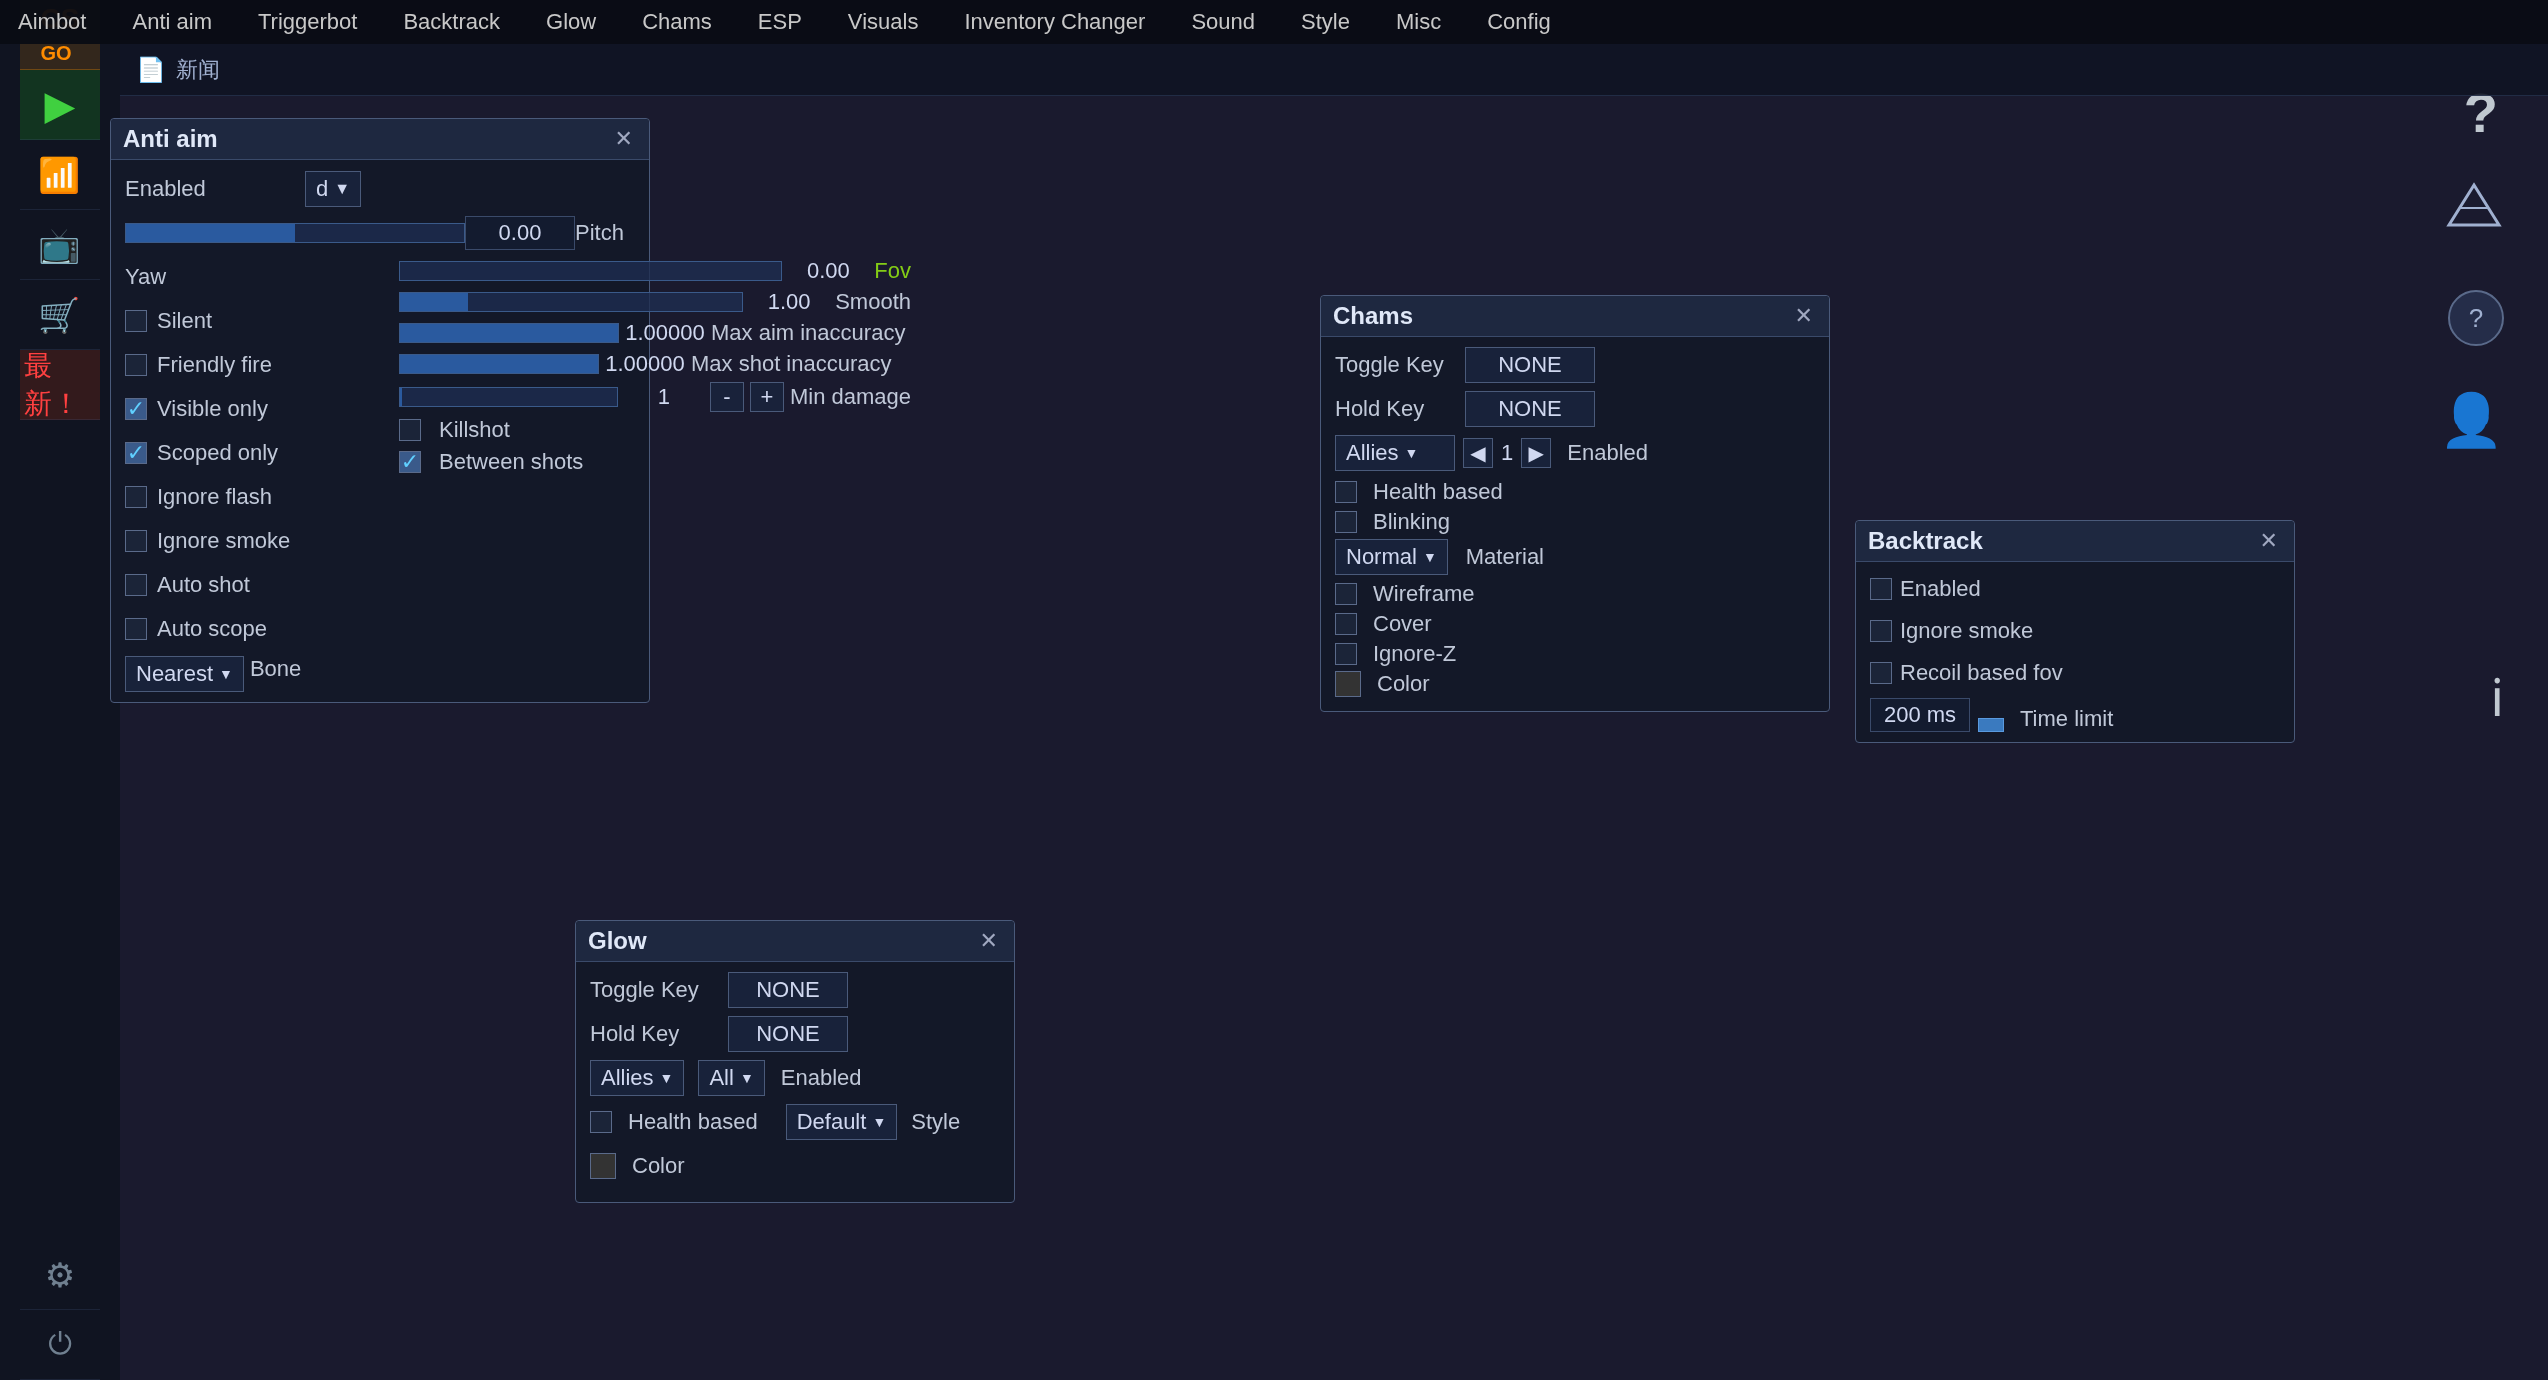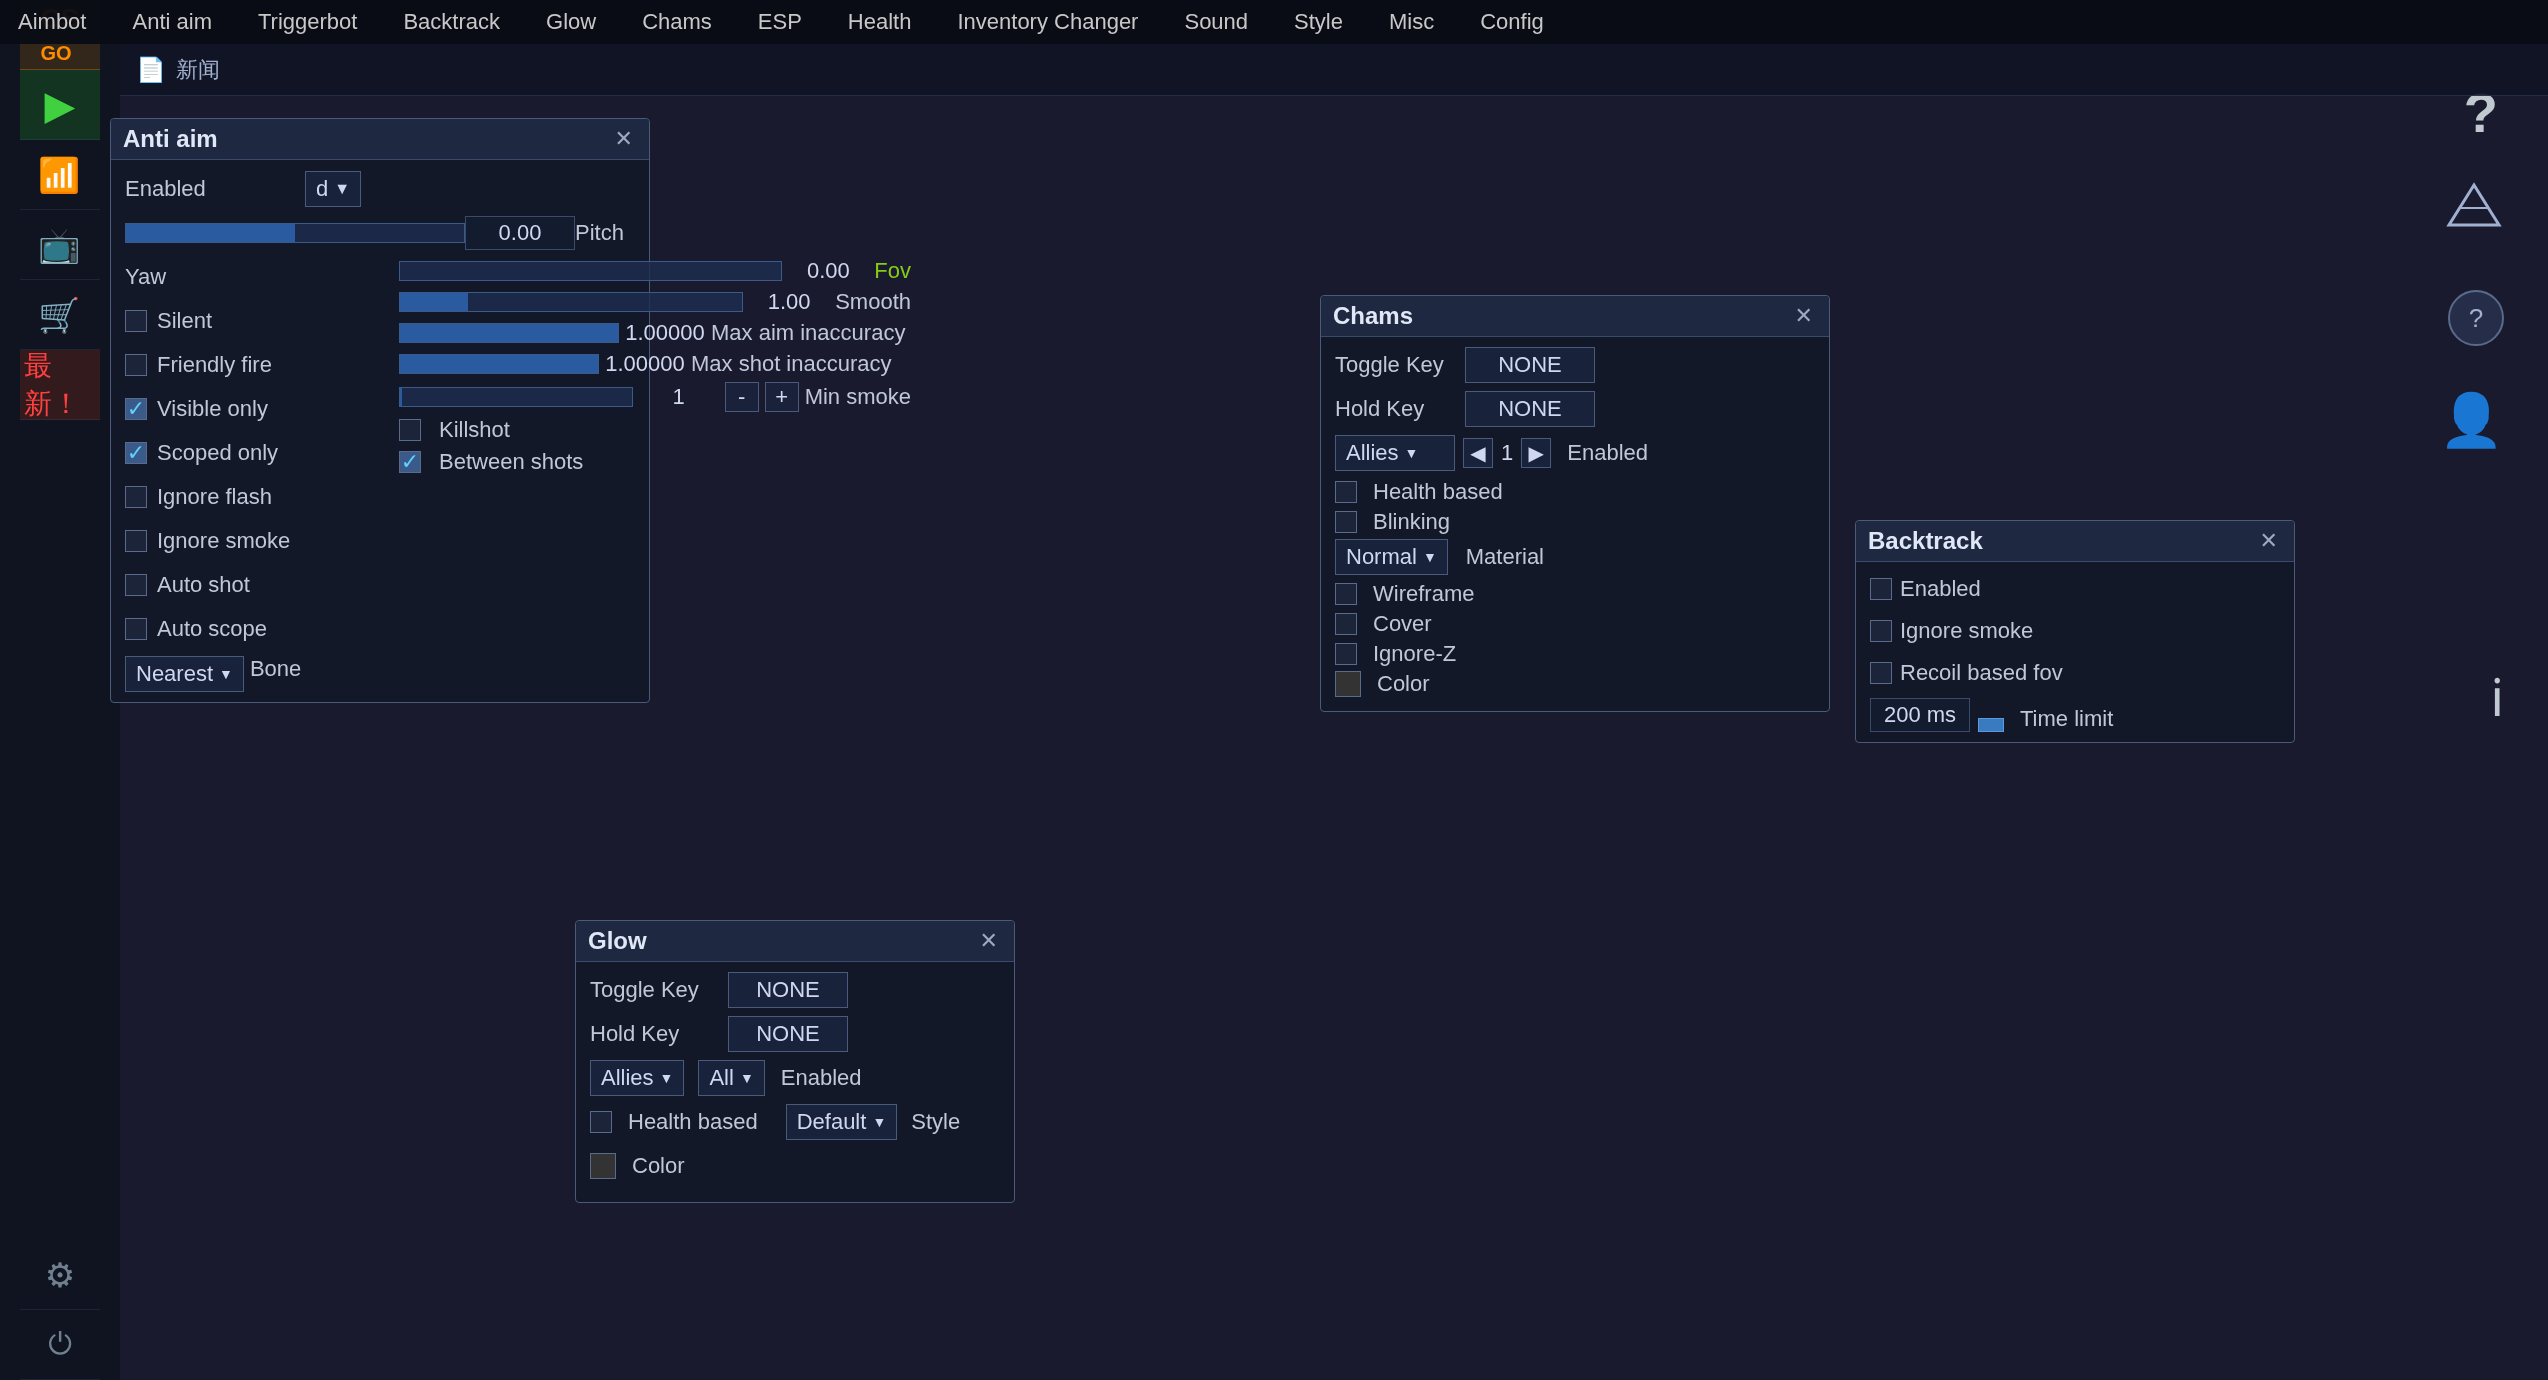--- a/index.html
+++ b/index.html
@@ -498,21 +498,21 @@
 <div class="game-bg"></div>
 
 <div class="top-menu">
   <div class="menu-item">Aimbot</div>
   <div class="menu-item">Anti aim</div>
   <div class="menu-item">Triggerbot</div>
   <div class="menu-item">Backtrack</div>
   <div class="menu-item">Glow</div>
   <div class="menu-item">Chams</div>
   <div class="menu-item">ESP</div>
-  <div class="menu-item">Health</div>
+  <div class="menu-item">Visuals</div>
   <div class="menu-item">Inventory Changer</div>
   <div class="menu-item">Sound</div>
   <div class="menu-item">Style</div>
   <div class="menu-item">Misc</div>
   <div class="menu-item">Config</div>
 </div>
 
 <div class="csgo-left-panel">
   <div class="left-icon csgo-logo">
     <span style="color:#ff8c00;font-size:28px;font-weight:bold;">CS<br><span style="font-size:20px;">GO</span></span>
@@ -662,21 +662,21 @@
           <span style="color:#c0c8d8;font-size:22px;min-width:220px;">Max shot inaccuracy</span>
         </div>
 
         <div class="slider-row">
           <div class="slider-bar" style="flex:1;">
             <div class="slider-bar-fill" style="width:1%;"></div>
           </div>
           <span class="slider-num">1</span>
           <div class="stepper-btn">-</div>
           <div class="stepper-btn">+</div>
-          <span style="color:#c0c8d8;font-size:22px;">Min smoke</span>
+          <span style="color:#c0c8d8;font-size:22px;">Min damage</span>
         </div>
 
         <div class="killshot-row">
           <div class="aa-checkbox"></div>
           <span style="color:#c0c8d8;font-size:22px;">Killshot</span>
         </div>
 
         <div class="between-shots-row">
           <div class="aa-checkbox checked">✓</div>
           <span style="color:#c0c8d8;font-size:22px;">Between shots</span>

